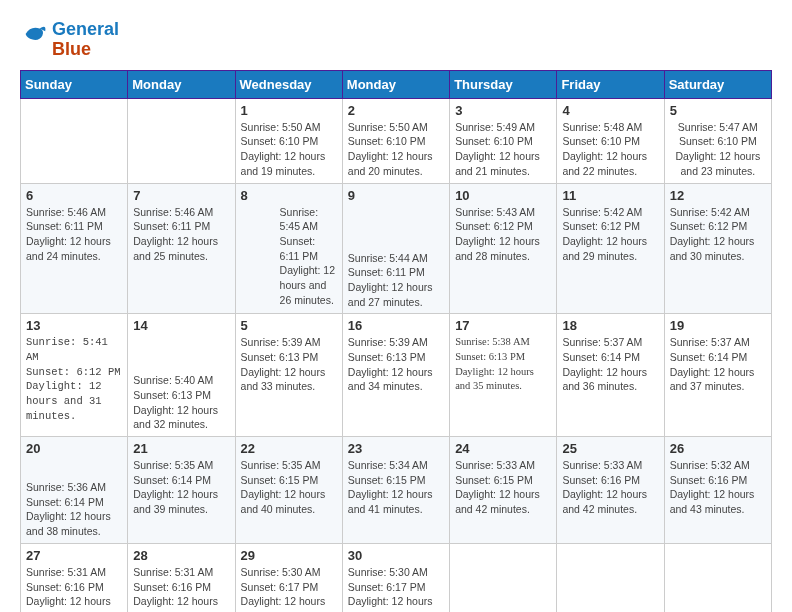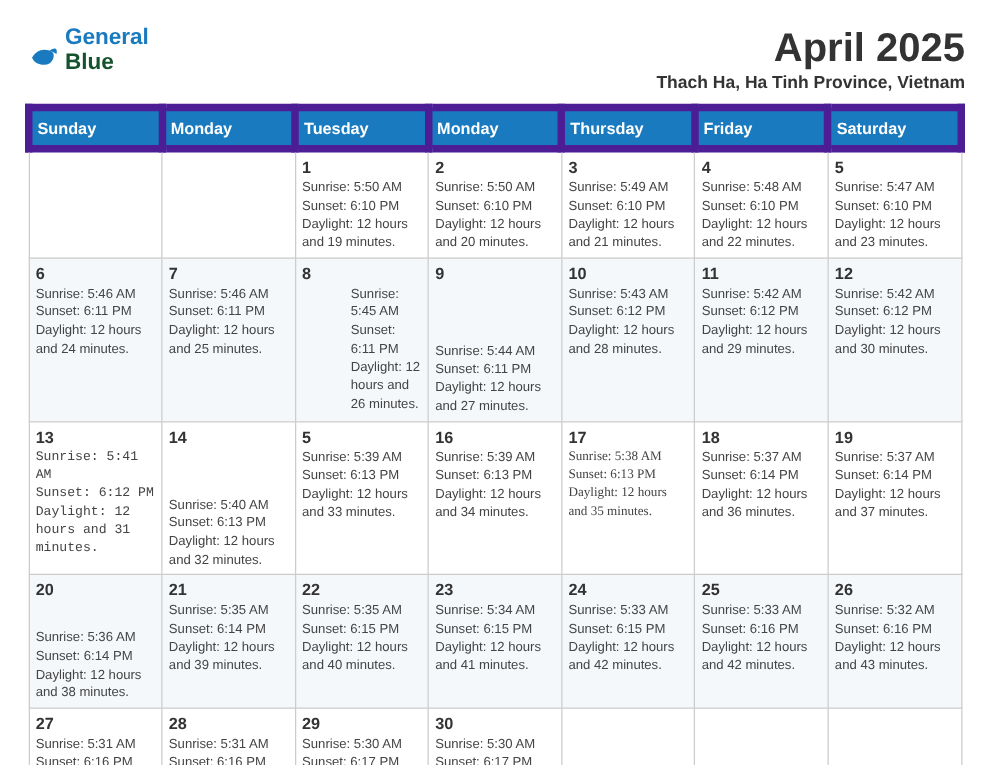--- a/index.html
+++ b/index.html
@@ -11,21 +11,21 @@
       padding: 20px;
     }
     .header-area {
       display: flex;
       justify-content: space-between;
       align-items: flex-start;
       margin-bottom: 10px;
     }
     .logo {
       display: flex;
-      align-items: flex-end;
+      align-items: flex-start;
       gap: 4px;
     }
     .logo-text {
       font-size: 18px;
       font-weight: bold;
       color: #333;
       line-height: 1.1;
     }
     .logo-text span {
       color: #1a7abf;
@@ -52,21 +52,21 @@
       border-collapse: collapse;
       font-size: 11px;
     }
     .calendar th {
       background: #1a7abf;
       color: #fff;
       padding: 6px 4px;
       text-align: left;
       font-size: 13px;
       font-weight: bold;
-      border: 6px solid #4c1d95;
+      border: 1px solid #4c1d95;
     }
     .calendar td {
       border: 1px solid #ccc;
       vertical-align: top;
       padding: 4px 5px;
       width: calc(100% / 7);
       height: 85px;
     }
     .day-num {
       font-size: 13px;
@@ -97,36 +97,32 @@
 <body>
 
 <div class="header-area">
   <div class="logo">
     <svg class="logo-bird" viewBox="0 0 40 40">
       <path d="M8 20 Q15 8 28 12 Q35 14 32 22 Q28 30 18 28 Q10 26 8 20Z" fill="#1a7abf"></path>
       <path d="M28 12 Q38 6 36 16 Q33 14 28 12Z" fill="#1a7abf"></path>
     </svg>
     <div>
       <div class="logo-text">
-        <span>General</span><br><span style="color:#14532d;">Blue</span>
+        <span>General</span><br><span style="color:#c2410c;">Blue</span>
       </div>
     </div>
-  </div>
-  <div class="title-area">
-    <div class="month-title">April 2025</div>
-    <div class="subtitle">Thach Ha, Ha Tinh Province, Vietnam</div>
   </div>
 </div>
 
 <table class="calendar">
   <thead>
     <tr>
     <th>Sunday</th>
         <th>Monday</th>
-        <th>Tuesday</th>
+        <th>Wednesday</th>
         <th>Monday</th>
         <th>Thursday</th>
         <th>Friday</th>
         <th>Saturday</th>
       </tr>
   </thead>
   <tbody id="calendar-body">
   <tr>
         <td class="empty-cell"></td>
         <td class="empty-cell"></td>
@@ -149,21 +145,21 @@
 Daylight: 12 hours and 21 minutes.</div>
         </td>
         <td>
           <span class="day-num">4</span>
           <div class="day-info" style="white-space: pre-line;">Sunrise: 5:48 AM
 Sunset: 6:10 PM
 Daylight: 12 hours and 22 minutes.</div>
         </td>
         <td>
           <span class="day-num">5</span>
-          <div class="day-info" style="white-space: pre-line;">Sunrise: 5:47 AM
+          <div class="day-info" style="white-space: pre-line; text-align: center;">Sunrise: 5:47 AM
 Sunset: 6:10 PM
 Daylight: 12 hours and 23 minutes.</div>
         </td>
       </tr>
       <tr>
         <td>
           <span class="day-num">6</span>
           <div class="day-info" style="white-space: pre-line;">Sunrise: 5:46 AM
 Sunset: 6:11 PM
 Daylight: 12 hours and 24 minutes.</div>

